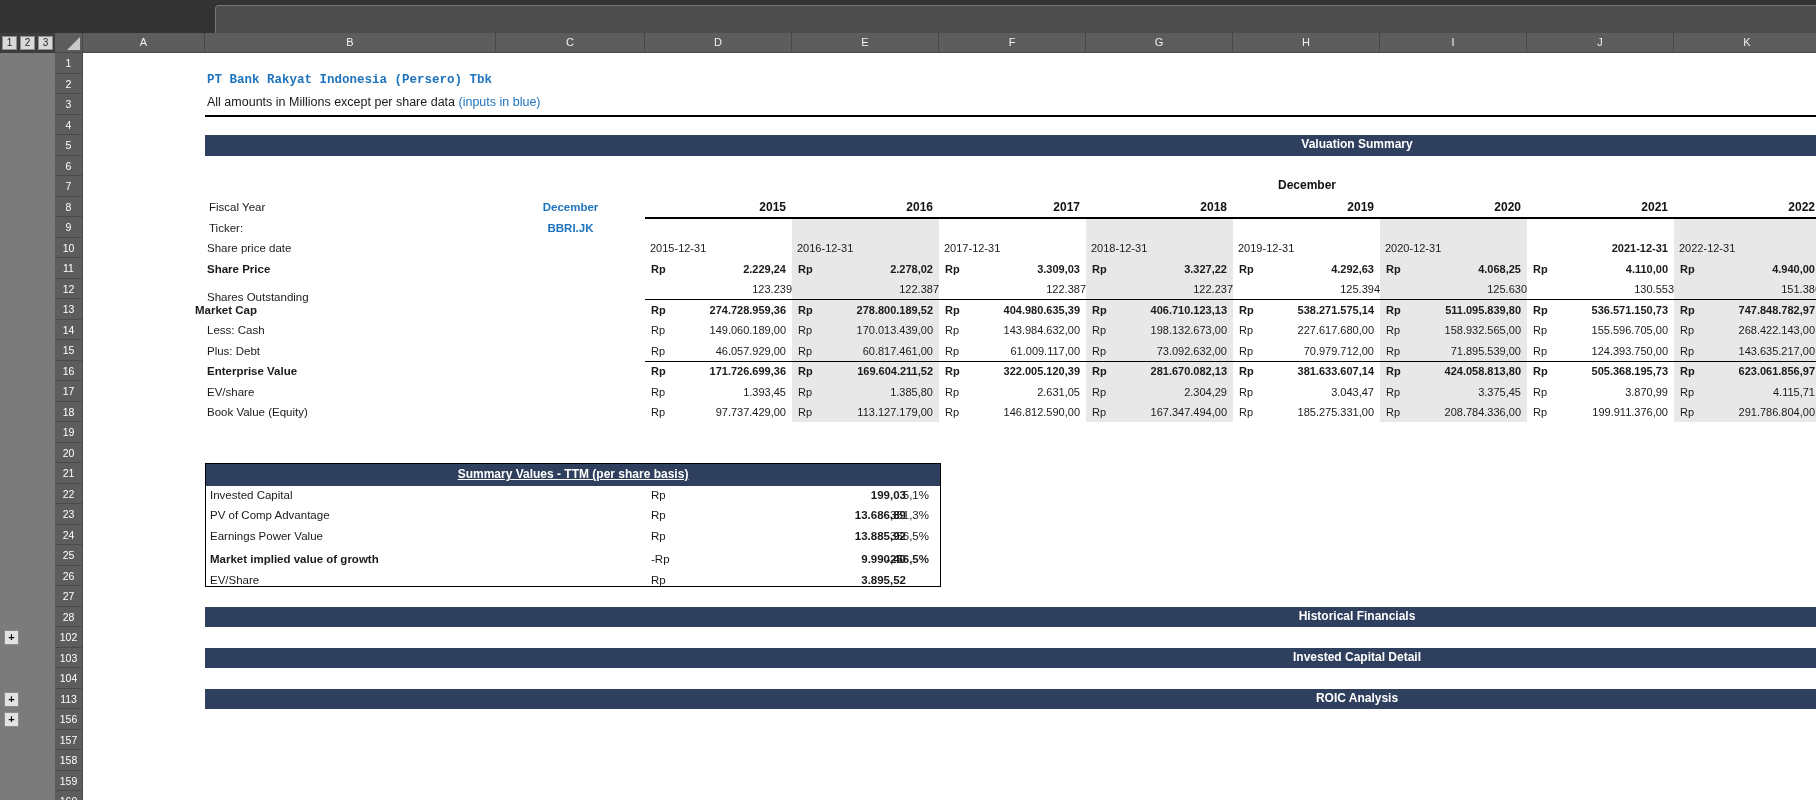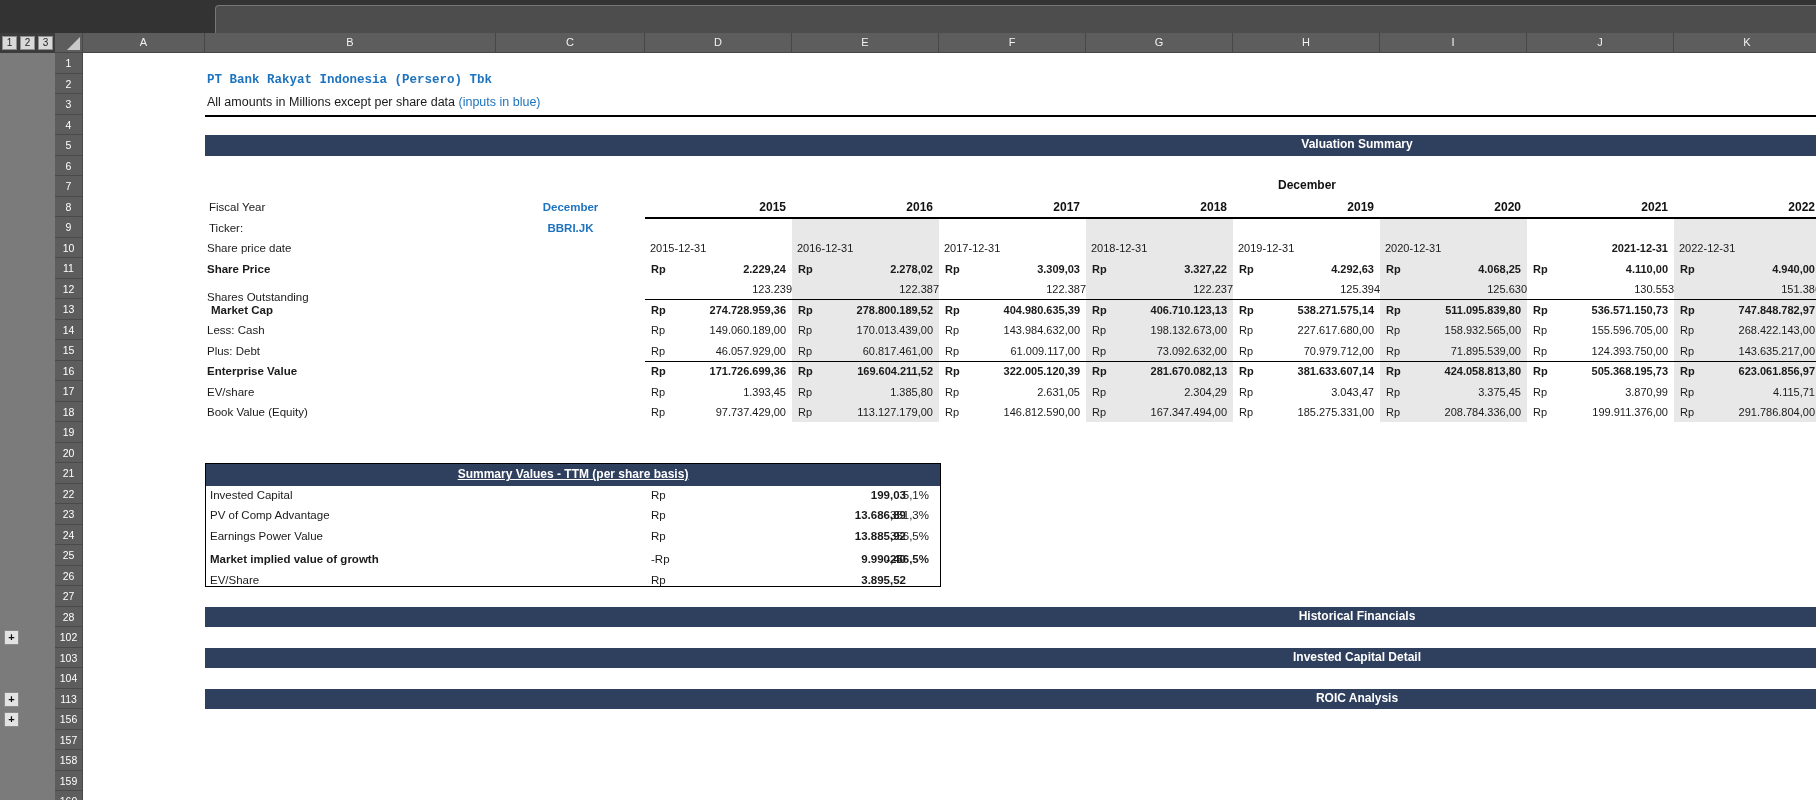--- a/index.html
+++ b/index.html
@@ -279,21 +279,21 @@
       </div>
       <div class="lbl" style="left: 124px; top: 227px; margin-top: 8px;">Shares Outstanding</div>
       <div class="cell plain" style="left: 562px; top: 227px;">123.239</div>
       <div class="cell plain" style="left: 709px; top: 227px;">122.387</div>
       <div class="cell plain" style="left: 856px; top: 227px;">122.387</div>
       <div class="cell plain" style="left: 1003px; top: 227px;">122.237</div>
       <div class="cell plain" style="left: 1150px; top: 227px;">125.394</div>
       <div class="cell plain" style="left: 1297px; top: 227px;">125.630</div>
       <div class="cell plain" style="left: 1444px; top: 227px;">130.553</div>
       <div class="cell plain" style="left: 1591px; top: 227px;">151.386</div>
-      <div class="lbl b" style="left: 128px; top: 247.5px;">Market Cap</div>
+      <div class="lbl b" style="left: 112px; top: 247.5px;">Market Cap</div>
       <div class="cell money b" style="left: 562px; top: 247.5px;">
         <span>Rp</span>
         <span>274.728.959,36</span>
       </div>
       <div class="cell money b" style="left: 709px; top: 247.5px;">
         <span>Rp</span>
         <span>278.800.189,52</span>
       </div>
       <div class="cell money b" style="left: 856px; top: 247.5px;">
         <span>Rp</span>

